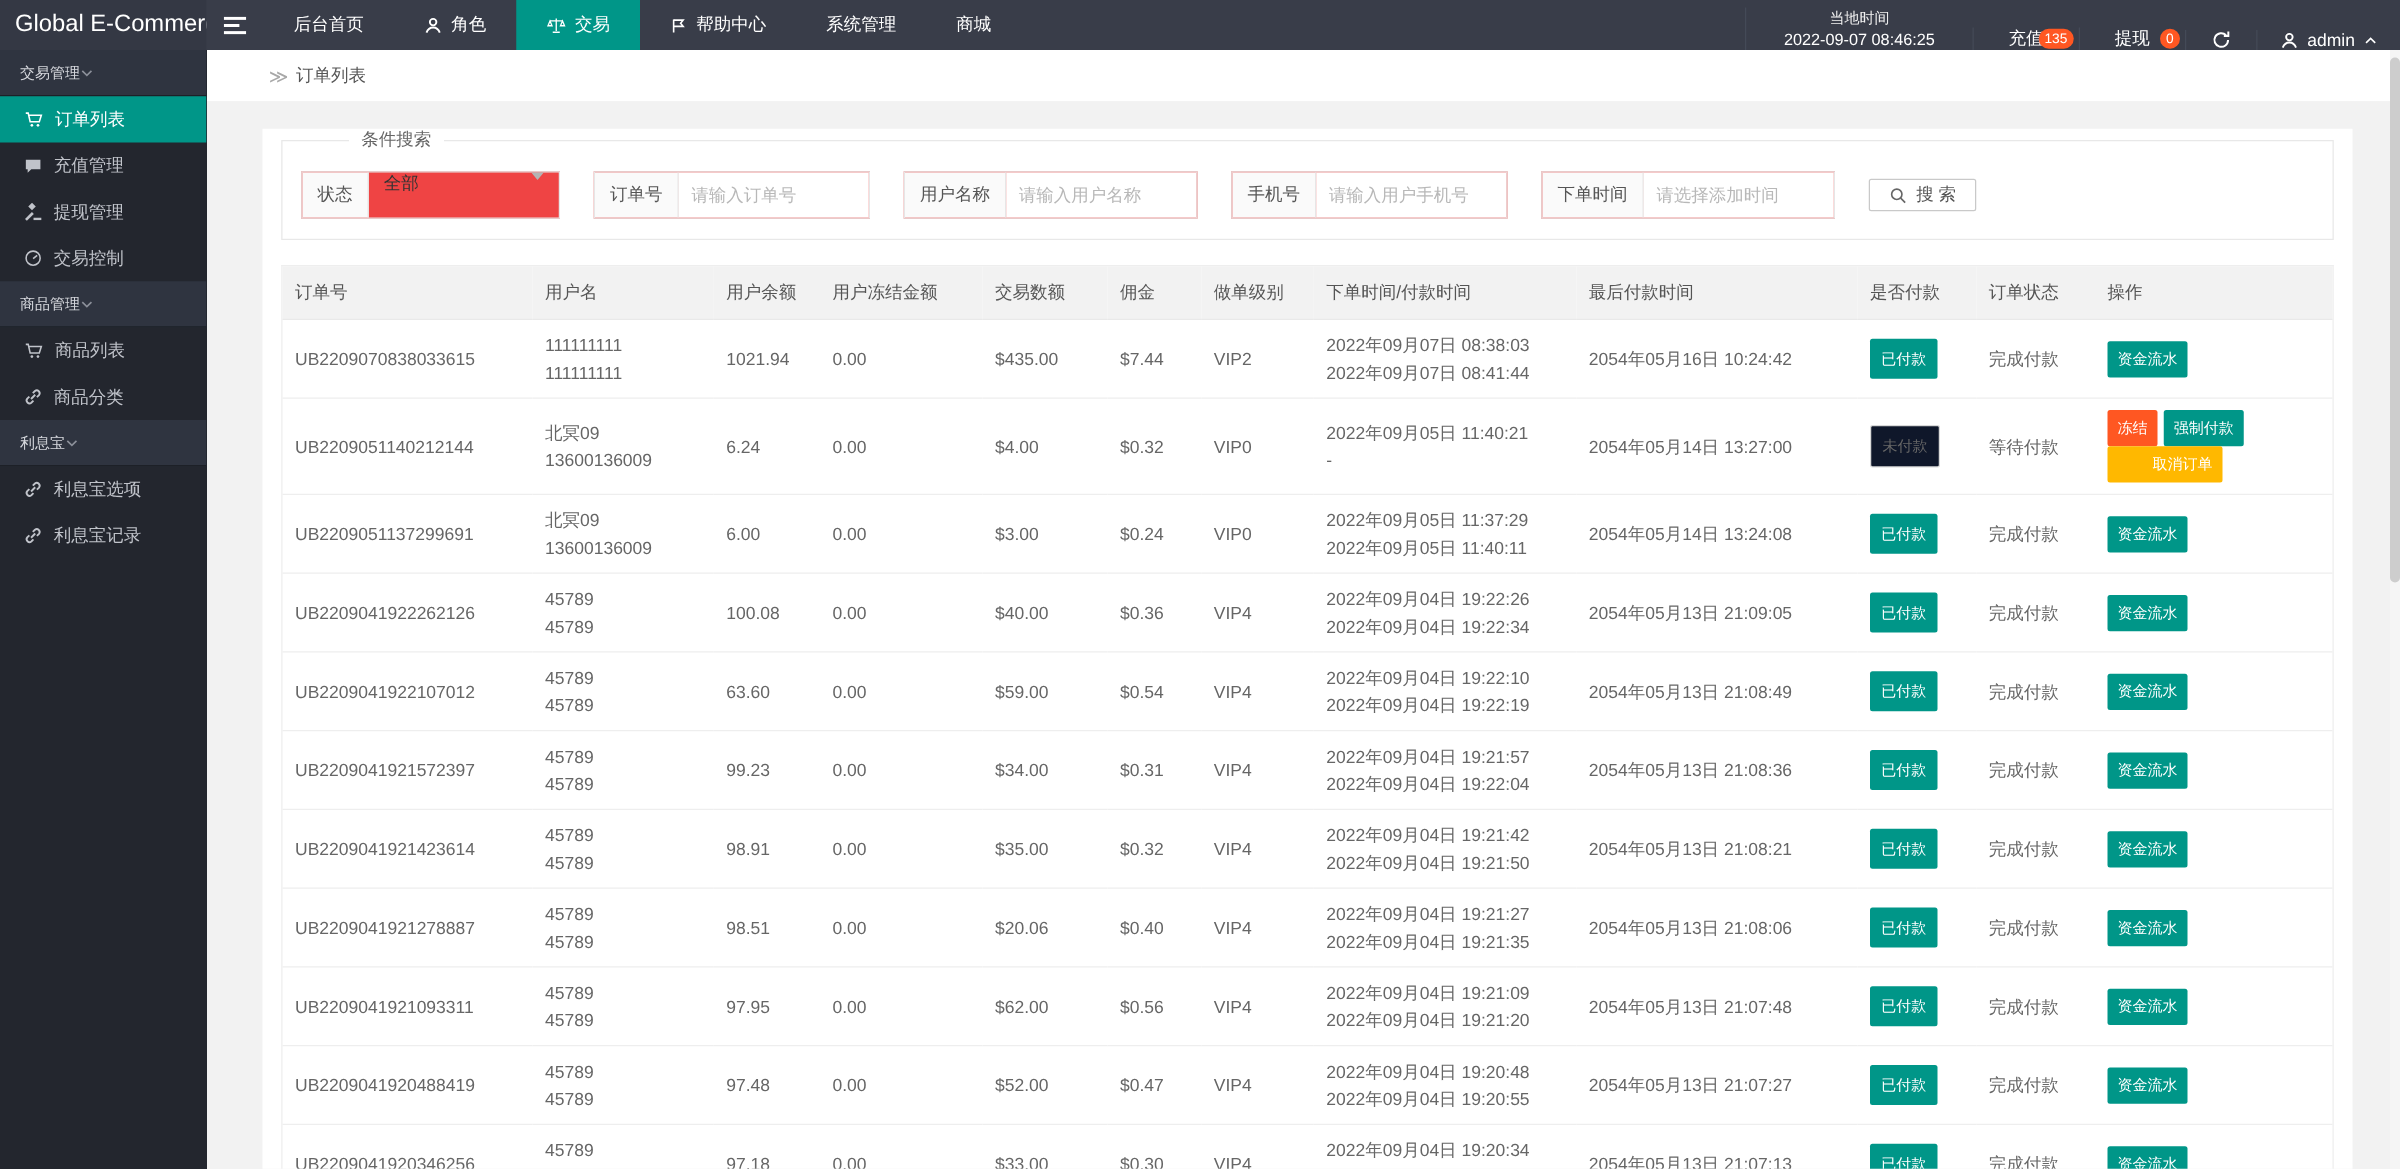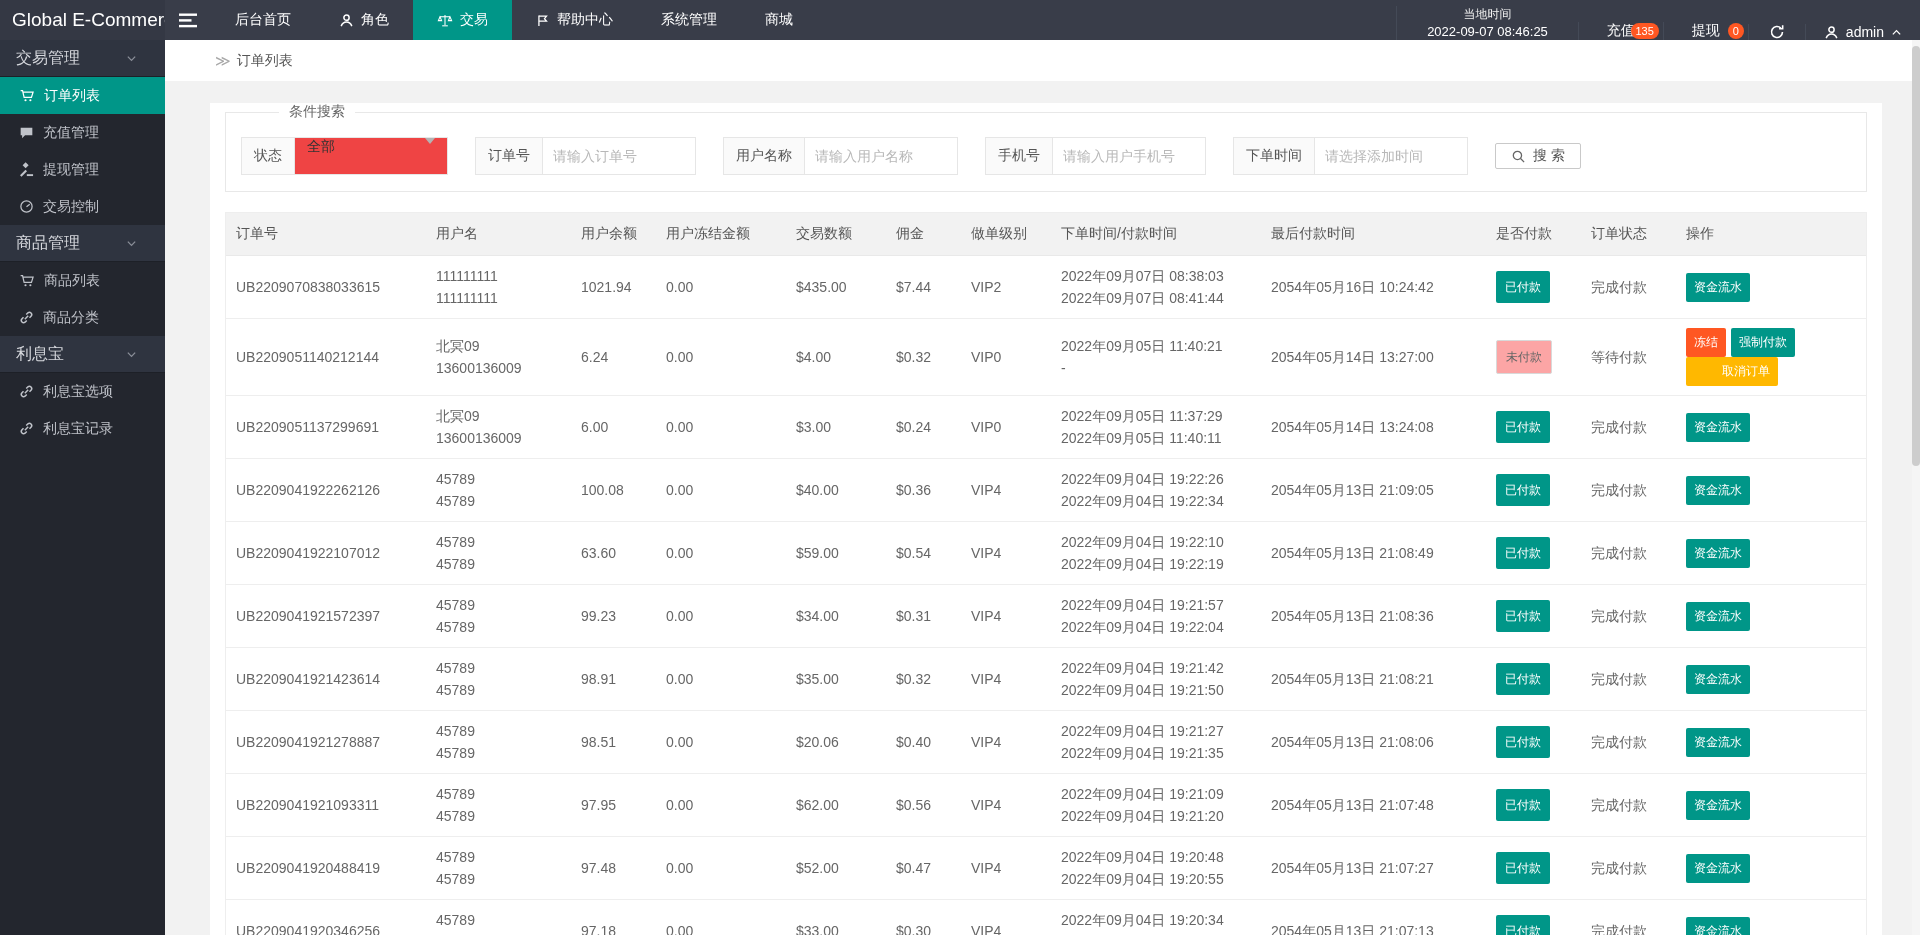--- a/index.html
+++ b/index.html
@@ -30,22 +30,22 @@
     padding:0 5px; border-radius:9px; }
   .nav-iconbtn { display:flex; align-items:center; justify-content:center;
     padding:0 20px; border-left:1px solid #444a57; cursor:pointer; }
   .admin-box { display:flex; align-items:center; gap:7px; padding:0 18px;
     border-left:1px solid #444a57; font-size:14px; cursor:pointer; }
 
   
   .sidebar { position:fixed; top:40px; left:0; width:165px; height:895px;
     background:#23262E; z-index:10; }
   .side-group-header { height:37px; display:flex; align-items:center;
-    justify-content:space-between; padding:0 28px 0 16px; background:#2F3440;
-    color:#d6d8dd; font-size:16px; cursor:pointer; border-bottom:1px solid #1d2027; }
+    justify-content:flex-start; padding:0 28px 0 16px; background:#2F3440;
+    color:#d6d8dd; font-size:12px; cursor:pointer; border-bottom:1px solid #1d2027; }
   .side-group-header .icn { color:#8b8f99; display:flex; }
   .side-item { height:37px; display:flex; align-items:center; gap:9px;
     padding:0 10px 0 19px; font-size:14px; color:#c0c3ca; cursor:pointer; }
   .side-item .icn { display:flex; align-items:center; color:#c0c3ca; }
   .side-item.active { background:#009688; color:#fff; }
   .side-item.active .icn { color:#fff; }
 
   
   .main { position:absolute; top:40px; left:165px; width:1755px; height:895px; }
   .breadcrumb-bar { height:41px; background:#fff; display:flex; align-items:center;
@@ -79,21 +79,21 @@
   table { width:100%; border-collapse:collapse; table-layout:fixed;
     font-size:14px; color:#666; }
   thead th { background:#f2f2f2; font-weight:normal; text-align:left;
     padding:12px 10px; color:#555; border-bottom:1px solid #e9e9e9; }
   tbody td { padding:9px 10px; border-bottom:1px solid #eee;
     vertical-align:middle; line-height:22px; word-break:break-all; }
   .two-line div { line-height:22px; }
   .badge { display:inline-block; padding:5px 9px; border-radius:2px;
     font-size:12px; color:#fff; white-space:nowrap; }
   .badge.paid { background:#009688; }
-  .badge.unpaid { background:#fca5a5; border:1px solid #d9d9d9; color:#666; }
+  .badge.unpaid { background:#0f172a; border:1px solid #d9d9d9; color:#666; }
   .act-btn { display:inline-block; padding:6px 8px; border-radius:2px; font-size:12px;
     color:#fff; margin-right:5px; border:none; cursor:pointer; white-space:nowrap; }
   .act-teal { background:#009688; }
   .act-red { background:#FF5722; }
   .act-yellow { background:#FFB800;padding-left:36px; }
 
   
   .scrollbar { position:fixed; right:0; top:40px; width:8px; height:895px;
     background:#f5f5f5; z-index:30; }
   .scroll-thumb { position:absolute; top:6px; left:0; width:8px; height:420px;

